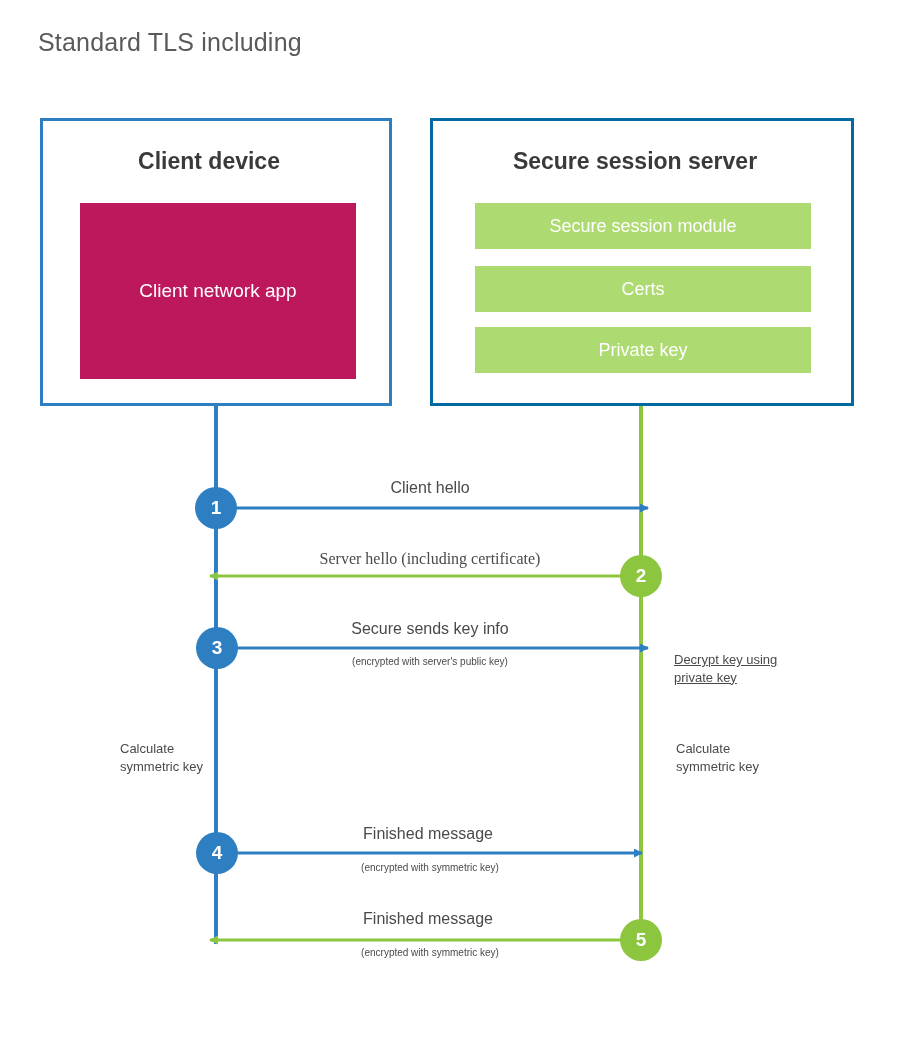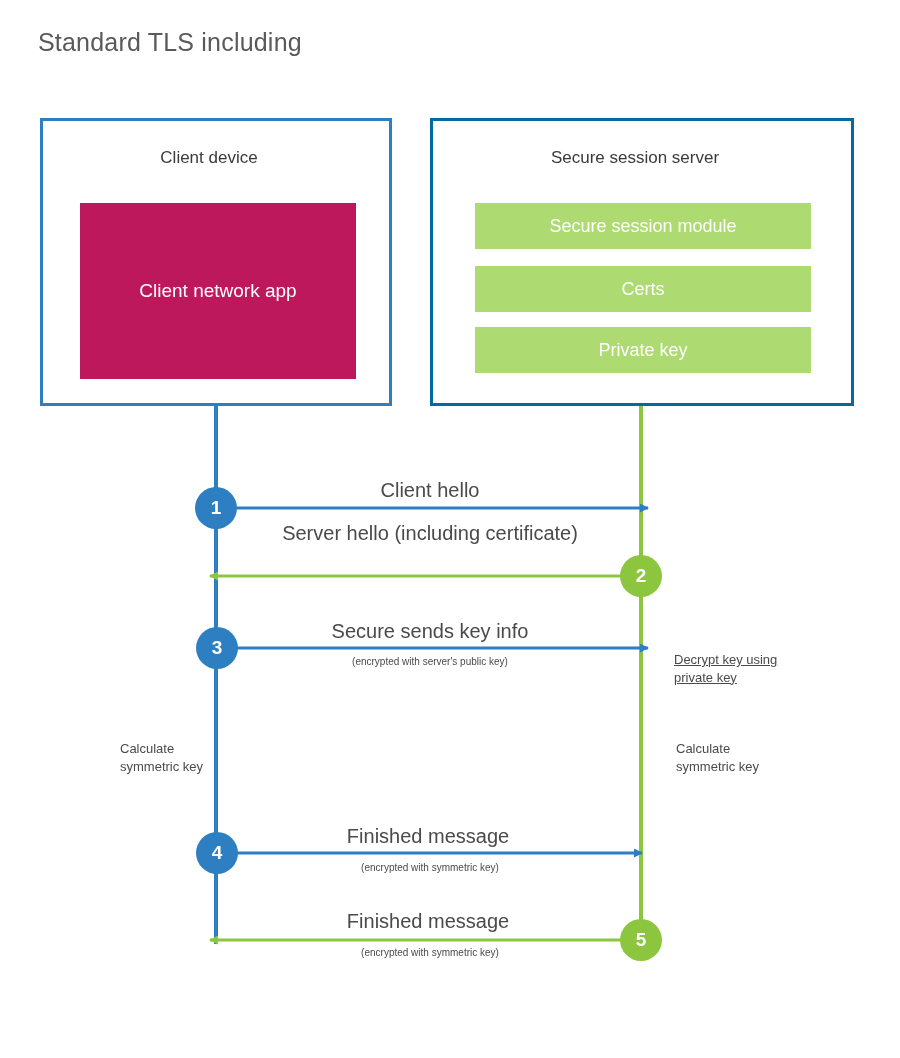--- a/index.html
+++ b/index.html
@@ -50,22 +50,22 @@
     width: 424px;
     height: 288px;
     border: 3px solid #0369a1;
   }
   .panel-title {
     position: absolute;
     left: 0;
     right: 14px;
     top: 27px;
     text-align: center;
-    font-size: 17px;
-    font-weight: normal;
+    font-size: 23px;
+    font-weight: bold;
     color: #3a3a3a;
   }
   .client-box {
     position: absolute;
     left: 37px;
     top: 82px;
     width: 276px;
     height: 176px;
     background: #be185d;
     color: #ffffff;
@@ -111,21 +111,21 @@
   }
   .circle-blue { background: #2e7fc1; }
   .circle-green { background: #8cc63f; }
 
   
   .msg {
     position: absolute;
     text-align: center;
     color: #4a4a4a;
   }
-  .msg-main { font-size: 20px; }
+  .msg-main { font-size: 16px; }
   .msg-sub { font-size: 10px; }
   .side-note {
     position: absolute;
     font-size: 13px;
     line-height: 1.35;
     color: #4a4a4a;
     white-space: pre-line;
   }
 </style>
 </head>
@@ -170,21 +170,21 @@
 </div>
 
 <div class="circle circle-blue" style="left:195px; top:487px;">1</div>
 <div class="circle circle-green" style="left:620px; top:555px;">2</div>
 <div class="circle circle-blue" style="left:196px; top:627px;">3</div>
 <div class="circle circle-blue" style="left:196px; top:832px;">4</div>
 <div class="circle circle-green" style="left:620px; top:919px;">5</div>
 
 <div class="msg msg-main" style="left:270px; top:479px; width:320px;">Client hello</div>
 
-<div class="msg msg-main" style="left:270px; top:522px; width:320px;">Server hello (including certificate)</div>
+<div class="msg msg-main" style="left:270px; top:550px; width:320px;font-family:Liberation Serif, serif;">Server hello (including certificate)</div>
 
 <div class="msg msg-main" style="left:270px; top:620px; width:320px;">Secure sends key info</div>
 <div class="msg msg-sub" style="left:260px; top:656px; width:340px;">(encrypted with server's public key)</div>
 
 <div class="msg msg-main" style="left:268px; top:825px; width:320px;">Finished message</div>
 <div class="msg msg-sub" style="left:260px; top:862px; width:340px;">(encrypted with symmetric key)</div>
 
 <div class="msg msg-main" style="left:268px; top:910px; width:320px;">Finished message</div>
 <div class="msg msg-sub" style="left:260px; top:947px; width:340px;">(encrypted with symmetric key)</div>
 

